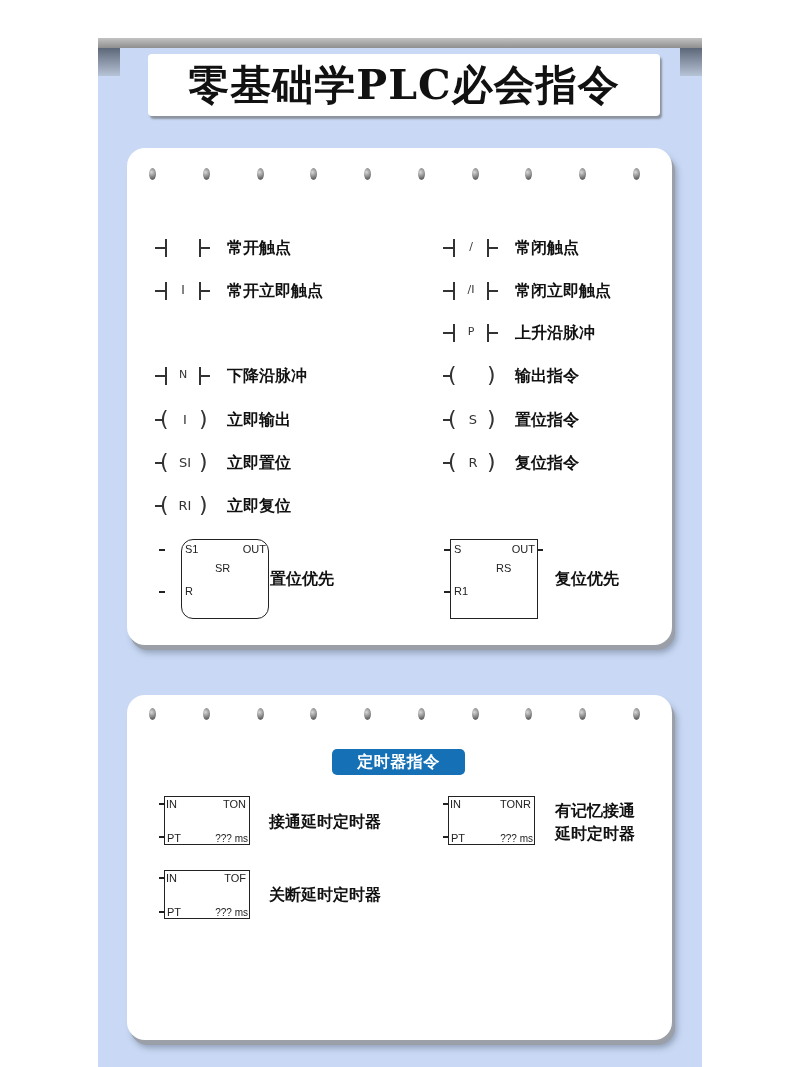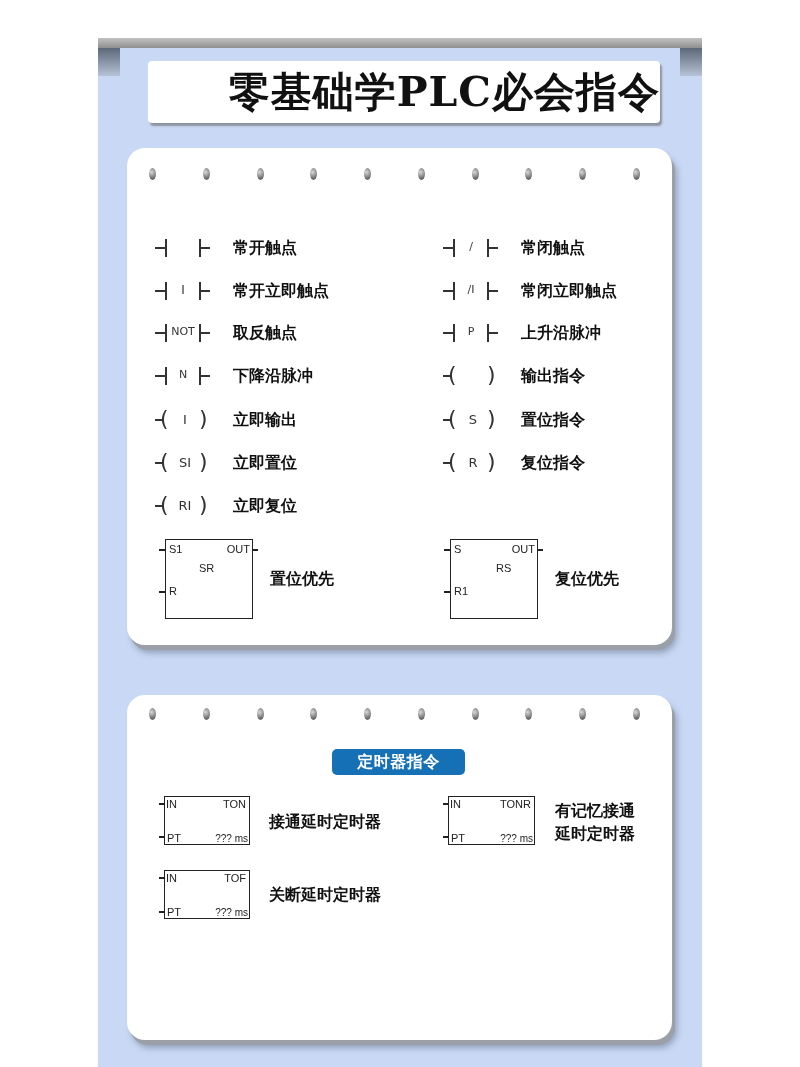--- a/index.html
+++ b/index.html
@@ -15,24 +15,24 @@
     position:absolute; left:98px; top:38px; width:604px; height:10px;
     background:linear-gradient(#c2c2c2,#8f8f8f);
   }
   .corner-tab {
     position:absolute; top:48px; width:22px; height:28px;
     background:linear-gradient(#5c6878,#b7c3d6);
   }
   .corner-left { left:98px; }
   .corner-right { left:680px; }
   .title-card {
-    position:absolute; left:148px; top:61px; width:512px; height:62px;
+    position:absolute; left:148px; top:54px; width:512px; height:62px;
     background:#fff; border-radius:4px;
     box-shadow:2px 3px 2px rgba(90,90,90,0.55);
-    display:flex; align-items:center; justify-content:flex-end;
+    display:flex; align-items:center; justify-content:center;
   }
   .title-text {
     font-family:"DejaVu Serif","Liberation Serif",serif;
     font-weight:bold; font-size:41px; color:#111; letter-spacing:1px;
   }
   .card {
     position:absolute; left:127px; width:545px; background:#fff;
     border-radius:18px;
     box-shadow:3px 5px 0 #9a9fa8, 5px 8px 6px rgba(80,90,110,0.45);
   }
@@ -54,21 +54,21 @@
   }
   .card1 .badge { top:51px; }
   .card2 .badge { top:54px;font-family:Liberation Serif, serif; }
   .row {
     position:absolute; display:flex; align-items:center; height:30px;
   }
   .sym {
     width:62px; height:30px; position:relative; flex:none;
     font-family:"DejaVu Sans","Liberation Sans",sans-serif; color:#333;
   }
-  .lbl { font-weight:bold; font-size:16px; color:#111; margin-left:16px; white-space:nowrap; }
+  .lbl { font-weight:bold; font-size:16px; color:#111; margin-left:10px; white-space:nowrap; }
 
   
   .contact .wl { position:absolute; left:0; top:14px; width:10px; height:1.5px; background:#333; }
   .contact .bl { position:absolute; left:10px; top:6px; width:1.5px; height:18px; background:#333; }
   .contact .br { position:absolute; left:44px; top:6px; width:1.5px; height:18px; background:#333; }
   .contact .wr { position:absolute; left:45px; top:14px; width:10px; height:1.5px; background:#333; }
   .contact .mid { position:absolute; left:12px; width:32px; top:7px; text-align:center; font-size:11px; }
   .contact .mid.small { font-size:12px; }
 
   
@@ -125,30 +125,20 @@
   <div class="row" style="left:28px; top:128px;">
     <div class="sym contact">
       <div class="wl"></div>
         <div class="bl"></div>
         <div class="mid small">I</div>
         <div class="br"></div>
         <div class="wr"></div>
     </div>
     <span class="lbl">常开立即触点</span>
   </div>
-  <div class="row" style="left:28px; top:170px;">
-    <div class="sym contact">
-      <div class="wl"></div>
-        <div class="bl"></div>
-        <div class="mid">NOT</div>
-        <div class="br"></div>
-        <div class="wr"></div>
-    </div>
-    <span class="lbl">取反触点</span>
-  </div>
   <div class="row" style="left:28px; top:213px;">
     <div class="sym contact">
       <div class="wl"></div>
         <div class="bl"></div>
         <div class="mid">N</div>
         <div class="br"></div>
         <div class="wr"></div>
     </div>
     <span class="lbl">下降沿脉冲</span>
   </div>
@@ -234,21 +224,21 @@
         <div class="pl">(</div>
         <div class="mid">R</div>
         <div class="pr">)</div>
     </div>
     <span class="lbl">复位指令</span>
   </div>
 
   <div class="pin" style="left:32px; top:401px;"></div>
   <div class="pin" style="left:32px; top:443px;"></div>
   <div class="pin" style="left:125px; top:401px;"></div>
-  <div class="fb" style="left:38px; top:391px; width:86px; height:78px;">
+  <div class="fb" style="left:54px; top:391px; width:86px; height:78px;border-radius:12px;">
     <span style="left:3px; top:3px;">S1</span>
     <span style="right:2px; top:3px;">OUT</span>
     <span style="left:33px; top:22px;">SR</span>
     <span style="left:3px; top:45px;">R</span>
   </div>
   <div class="fb-label" style="left:143px; top:421px;">置位优先</div>
 
   <div class="pin" style="left:317px; top:401px;"></div>
   <div class="pin" style="left:317px; top:443px;"></div>
   <div class="pin" style="left:410px; top:401px;"></div>

